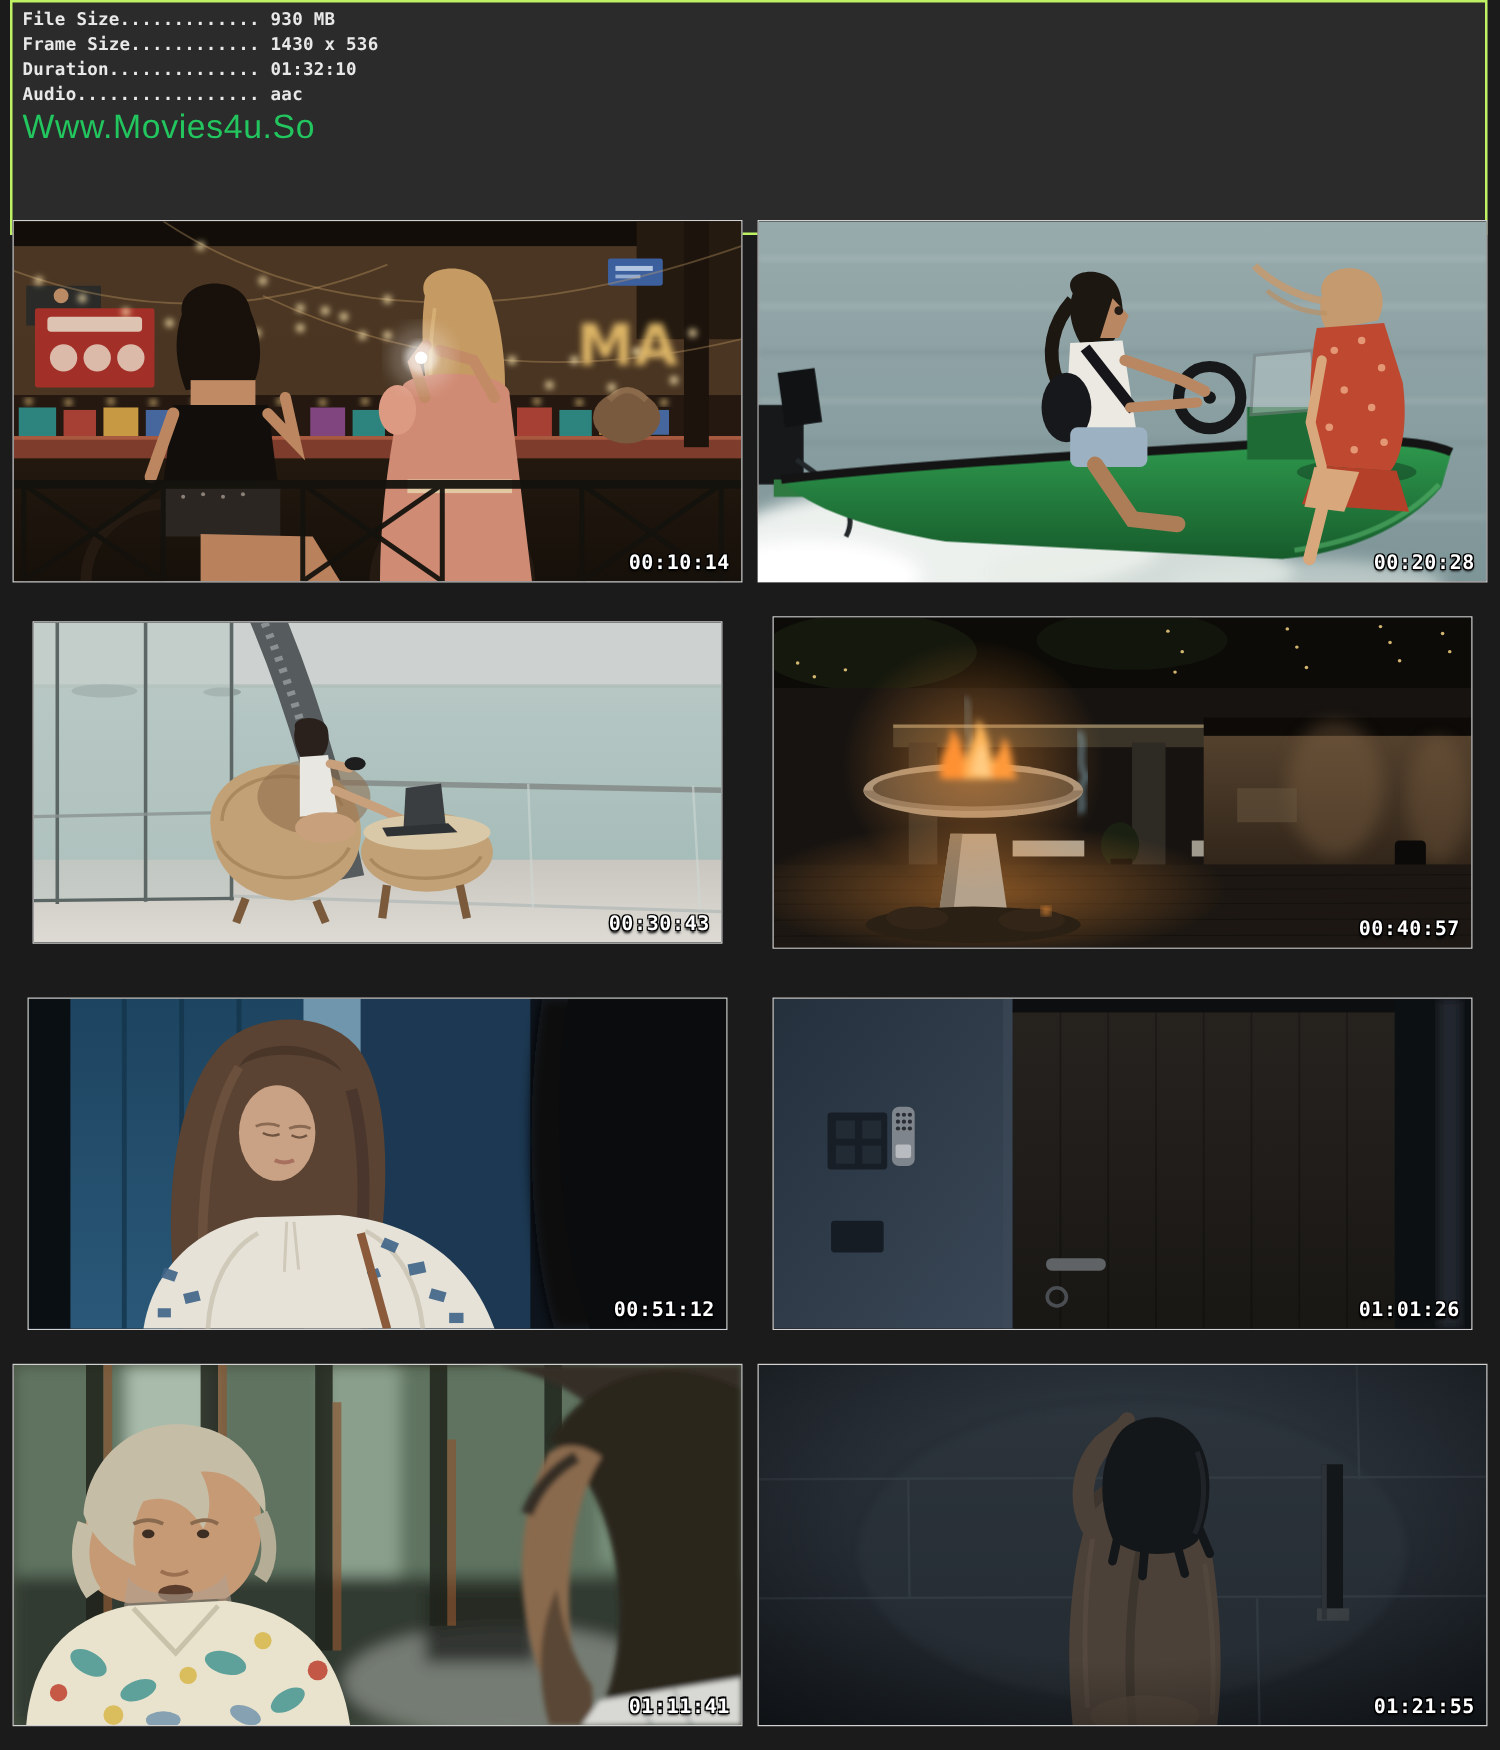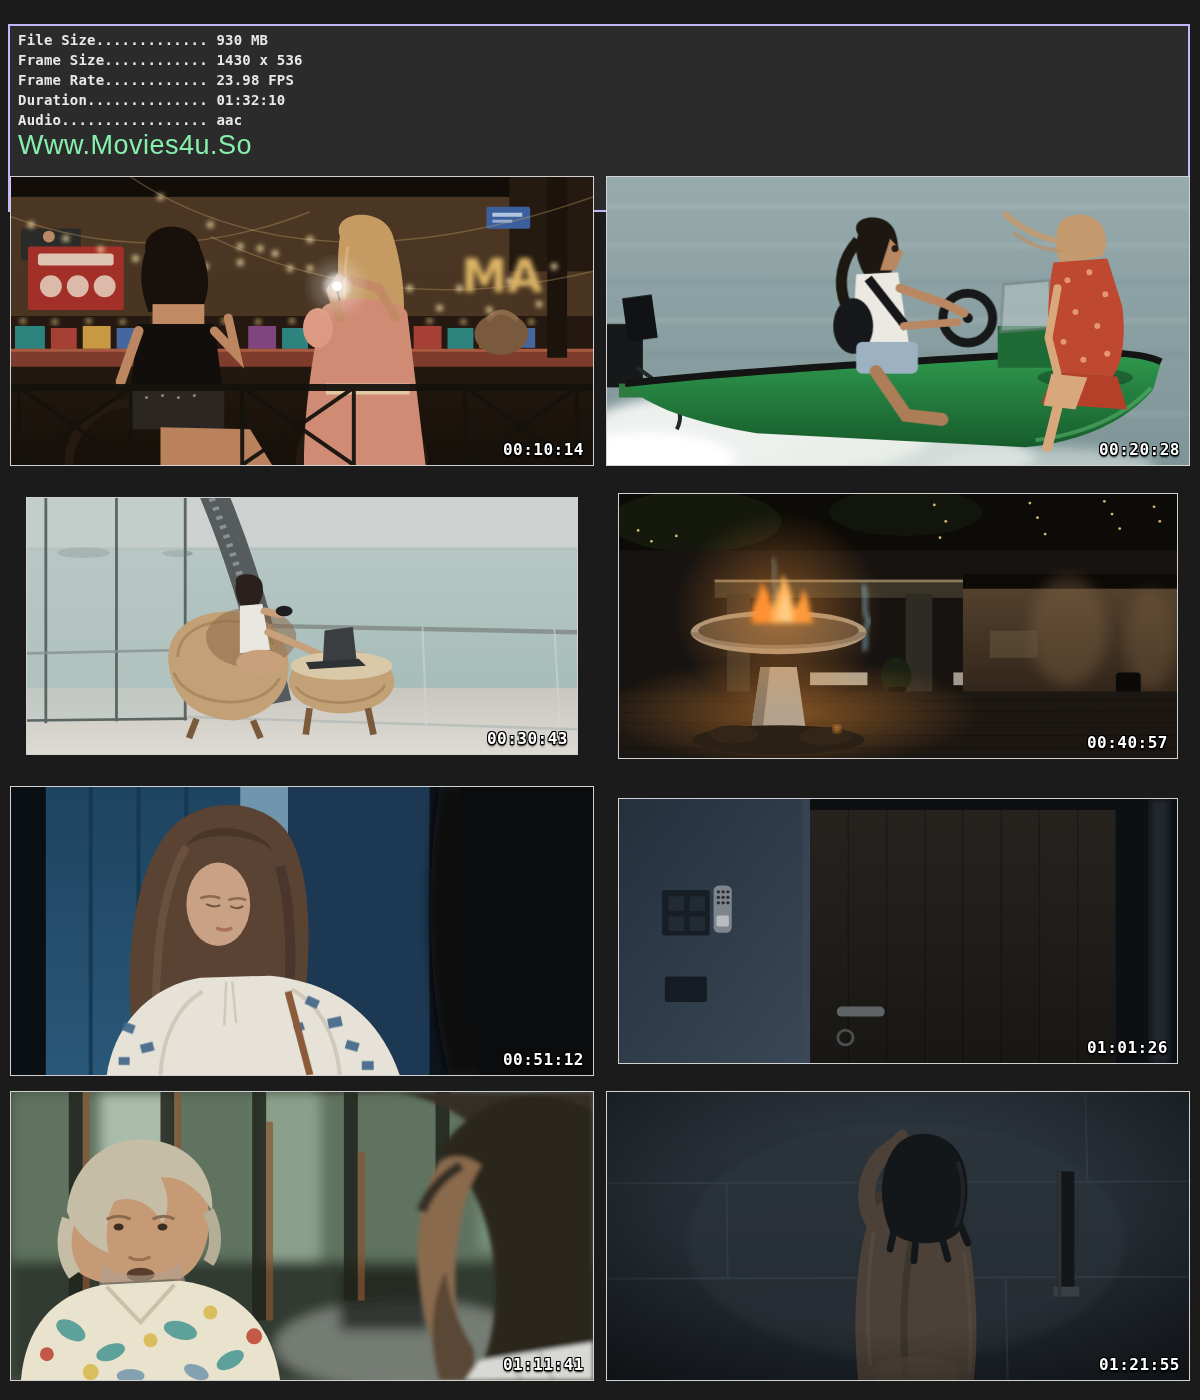--- a/index.html
+++ b/index.html
@@ -1,29 +1,29 @@
 <!DOCTYPE html>
 <html><head>
 <meta charset="utf-8">
 <style>
   html,body{margin:0;padding:0;background:#1b1b1b;width:1200px;height:1400px;overflow:hidden;}
   .sheet{width:1200px;height:1400px;position:relative;font-family:"DejaVu Sans Mono","Liberation Mono",monospace;}
   
   .info-panel{
-    position:absolute;left:8px;top:24px;width:1182px;height:188px;
-    box-sizing:border-box;border:2px solid #c4b5fd;background:#2b2b2b;
+    position:absolute;left:8px;top:0;width:1182px;height:188px;
+    box-sizing:border-box;border:2px solid #bef264;background:#2b2b2b;
     padding:4px 8px;
   }
   .info-line{
     font:bold 14px/20px "DejaVu Sans Mono","Liberation Mono",monospace;
     color:#e8e8e8;white-space:pre;letter-spacing:.2px;
   }
   .site-name{
     font:400 27px/28px "Liberation Sans","DejaVu Sans",sans-serif;
-    color:#86efac;margin-top:1px;letter-spacing:.5px;
+    color:#22c55e;margin-top:1px;letter-spacing:.5px;
   }
   
   .grid{
     position:absolute;left:10px;top:176px;width:1180px;
     display:grid;grid-template-columns:584px 584px;grid-auto-rows:290px;
     column-gap:12px;row-gap:15px;
   }
   .thumb{
     position:relative;box-sizing:border-box;border:1px solid #d2d2d2;
     background:#000;overflow:hidden;
@@ -38,21 +38,20 @@
   }
 </style>
 </head>
 <body>
 
 <div class="sheet">
 
   <div class="info-panel">
     <div class="info-line">File Size............. 930 MB</div>
     <div class="info-line">Frame Size............ 1430 x 536</div>
-    <div class="info-line">Frame Rate............ 23.98 FPS</div>
     <div class="info-line">Duration.............. 01:32:10</div>
     <div class="info-line">Audio................. aac</div>
     <div class="site-name">Www.Movies4u.So</div>
   </div>
 
   <div class="grid">
 
     <figure class="thumb" style="margin:0">
       <svg viewBox="0 0 584 290" preserveAspectRatio="none">
         <defs>
@@ -426,21 +425,21 @@
         </g>
         <circle cx="167" cy="130" r="110" fill="url(#s4glow)"></circle>
         <ellipse cx="167" cy="270" rx="90" ry="16" fill="#2a2014"></ellipse>
         <ellipse cx="120" cy="264" rx="26" ry="10" fill="#332618"></ellipse>
         <ellipse cx="216" cy="266" rx="28" ry="10" fill="#332618"></ellipse>
         <circle cx="228" cy="258" r="4" fill="#ff9a3a" opacity=".8" filter="url(#s4b)"></circle>
       </svg>
       <div class="tstamp">00:40:57</div>
     </figure>
 
-    <figure class="thumb" style="margin:0">
+    <figure class="thumb" style="margin:12px">
       <svg viewBox="0 0 584 290" preserveAspectRatio="none">
         <defs>
           <filter id="s5b">
               <feGaussianBlur stdDeviation="5"></feGaussianBlur>
             </filter>
           <linearGradient id="s5p" x1="0" y1="0" x2="0" y2="1">
             <stop offset="0" stop-color="#1d4460"></stop>
               <stop offset="1" stop-color="#2a5878"></stop>
           </linearGradient>
         </defs>

